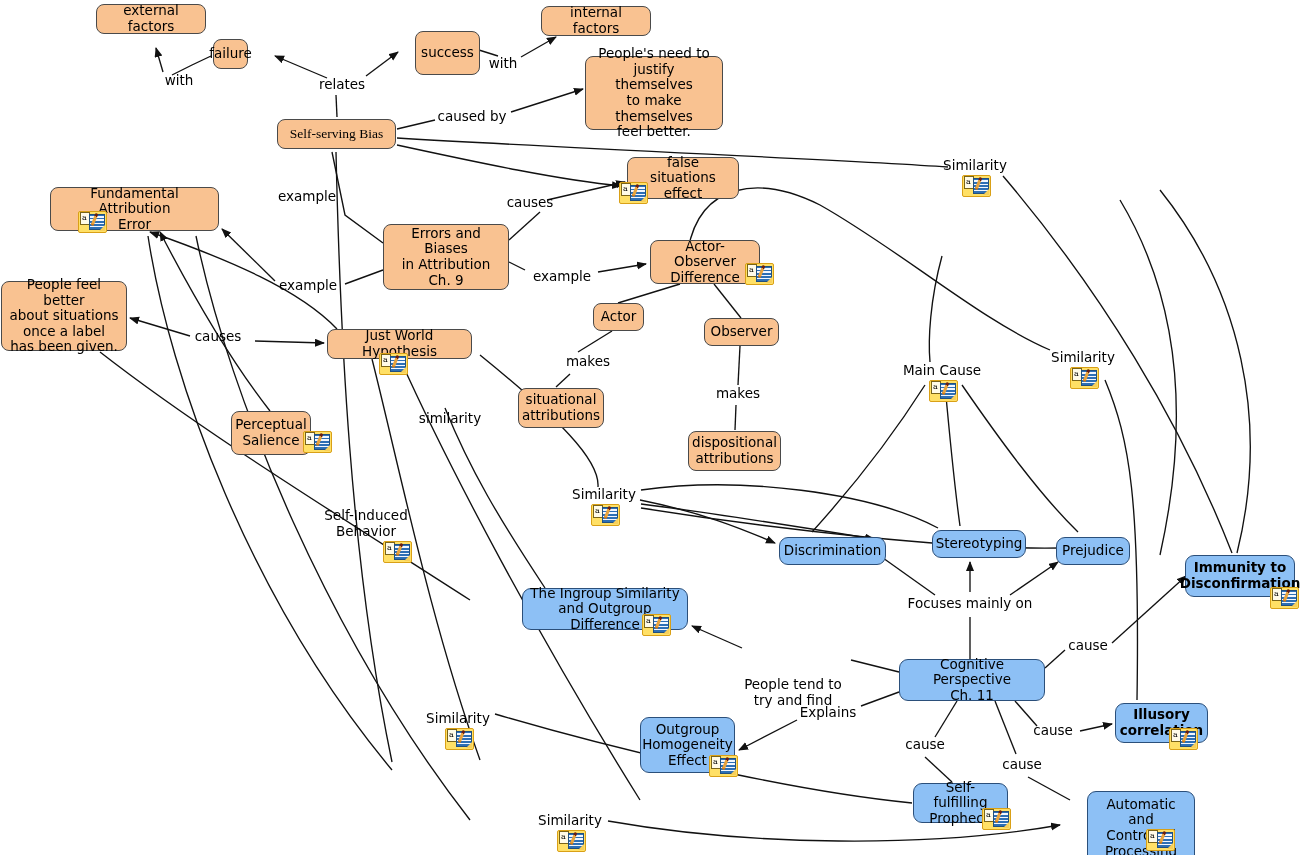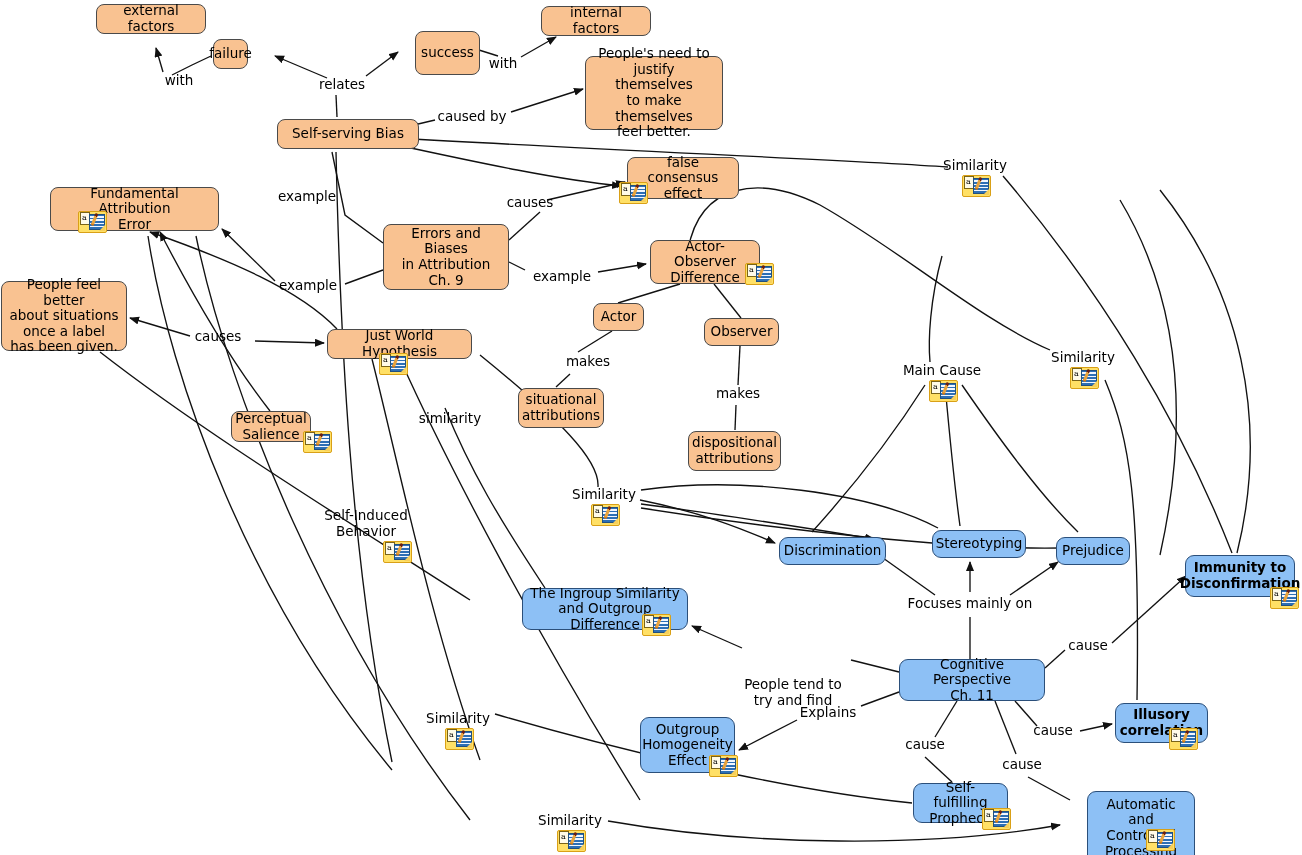--- a/index.html
+++ b/index.html
@@ -136,22 +136,22 @@
 
   <div id="nodes">
       <div class="node orange" style="left: 96px; top: 4px; width: 110px; height: 30px;">external factors</div>
       <div class="node orange" style="left: 213px; top: 39px; width: 35px; height: 30px;">failure</div>
       <div class="node orange" style="left: 387px; top: 31px; width: 65px; height: 44px; margin-left: 28px;">success</div>
       <div class="node orange" style="left: 541px; top: 6px; width: 110px; height: 30px;">internal factors</div>
       <div class="node orange" style="left: 585px; top: 56px; width: 138px; height: 74px;">People's need to
 justify themselves
 to make themselves
 feel better.</div>
-      <div class="node orange" style="left: 277px; top: 119px; width: 142px; height: 30px;">Self-serving Bias</div>
-      <div class="node orange" style="left: 627px; top: 157px; width: 112px; height: 42px;">false consensus
+      <div class="node orange" style="left: 277px; top: 119px; width: 119px; height: 30px; font-family: Liberation Serif, serif;">Self-serving Bias</div>
+      <div class="node orange" style="left: 627px; top: 157px; width: 112px; height: 42px;">false situations
 effect</div>
       <div class="note" style="left: 619px; top: 182px;">
         <div class="sheet"></div>
         <div class="letter">a</div>
         <div class="lines"></div>
         <div class="pencil"></div>
         <div class="fold"></div>
       </div>
       <div class="node orange" style="left: 50px; top: 187px; width: 169px; height: 44px;">Fundamental Attribution
 Error</div>
@@ -183,21 +183,21 @@
       <div class="node orange" style="left: 327px; top: 329px; width: 145px; height: 30px;">Just World Hypothesis</div>
       <div class="note" style="left: 379px; top: 353px;">
         <div class="sheet"></div>
         <div class="letter">a</div>
         <div class="lines"></div>
         <div class="pencil"></div>
         <div class="fold"></div>
       </div>
       <div class="node orange" style="left: 518px; top: 388px; width: 86px; height: 40px;">situational
 attributions</div>
-      <div class="node orange" style="left: 231px; top: 411px; width: 80px; height: 31px;">Perceptual
+      <div class="node orange" style="left: 231px; top: 411px; width: 80px; height: 44px;">Perceptual
 Salience</div>
       <div class="note" style="left: 303px; top: 431px;">
         <div class="sheet"></div>
         <div class="letter">a</div>
         <div class="lines"></div>
         <div class="pencil"></div>
         <div class="fold"></div>
       </div>
       <div class="node orange" style="left: 688px; top: 431px; width: 93px; height: 40px;">dispositional
 attributions</div>

